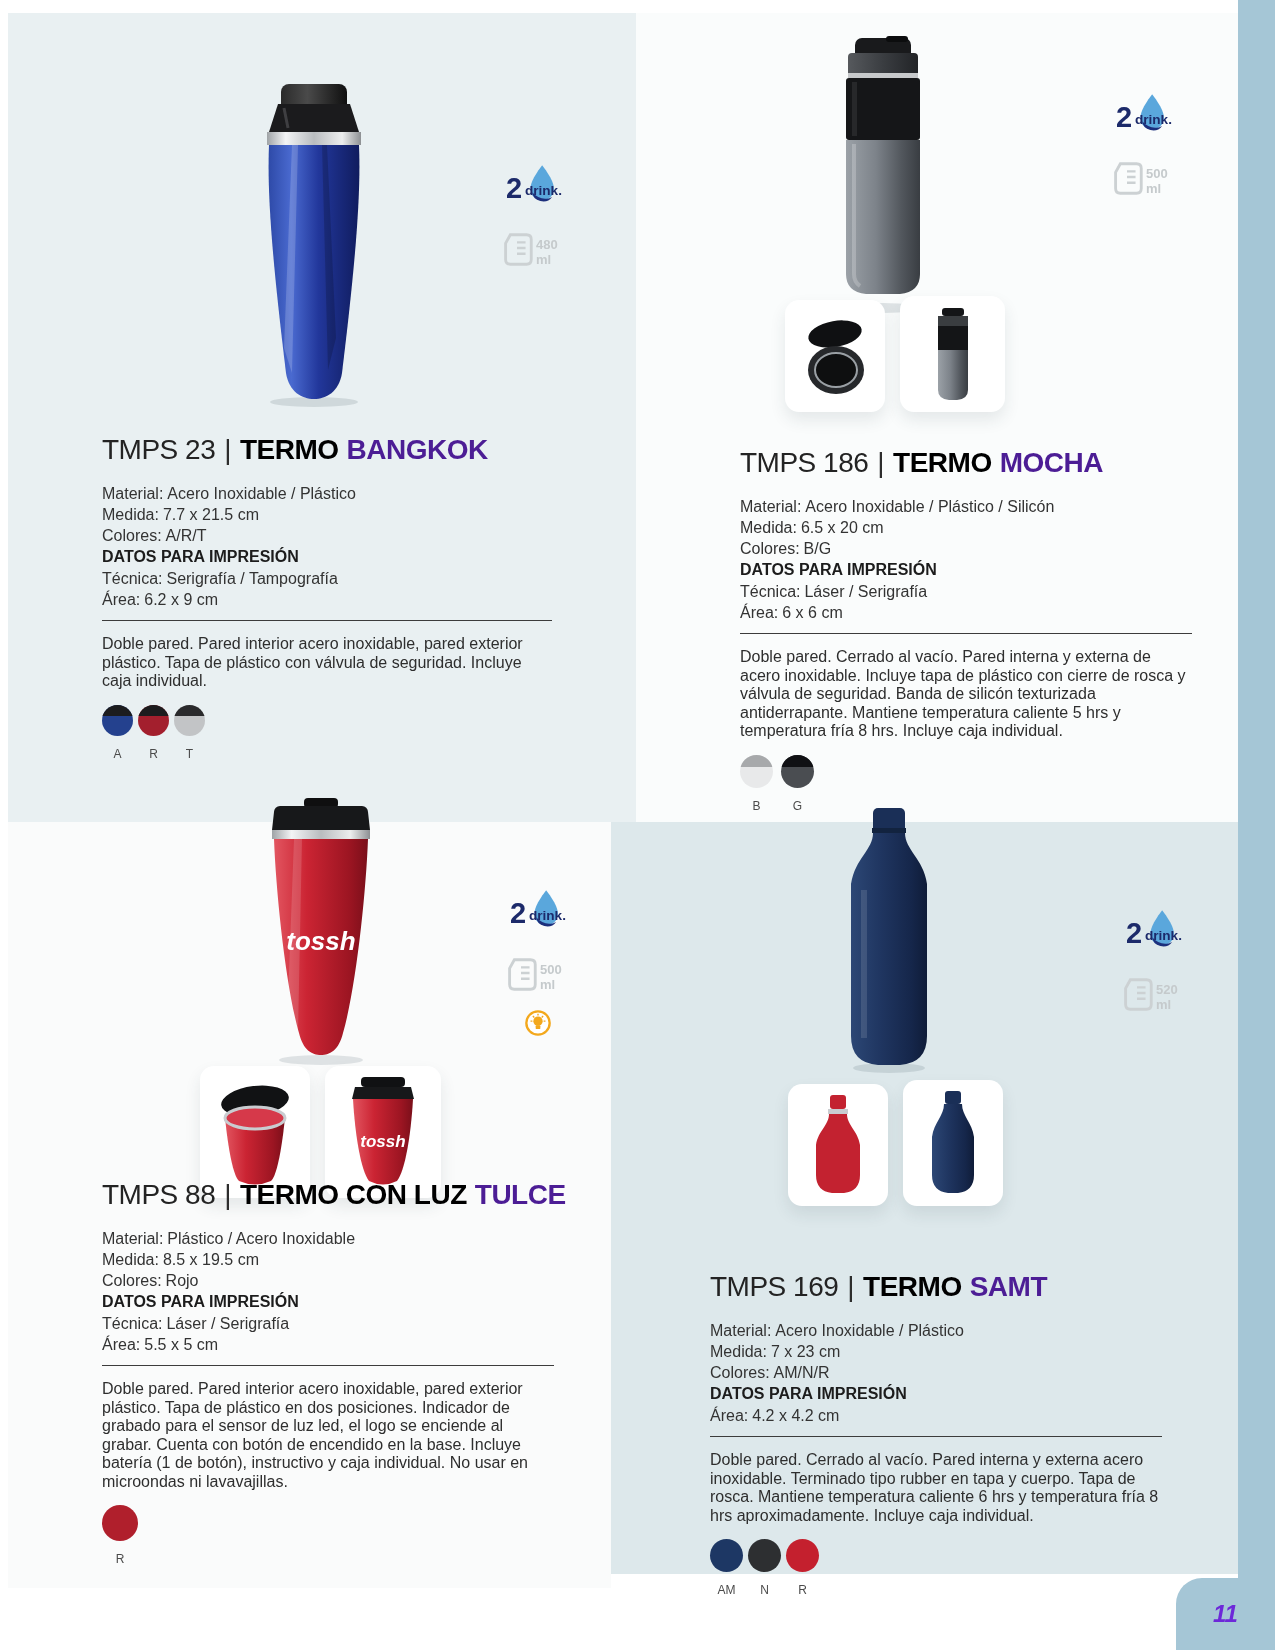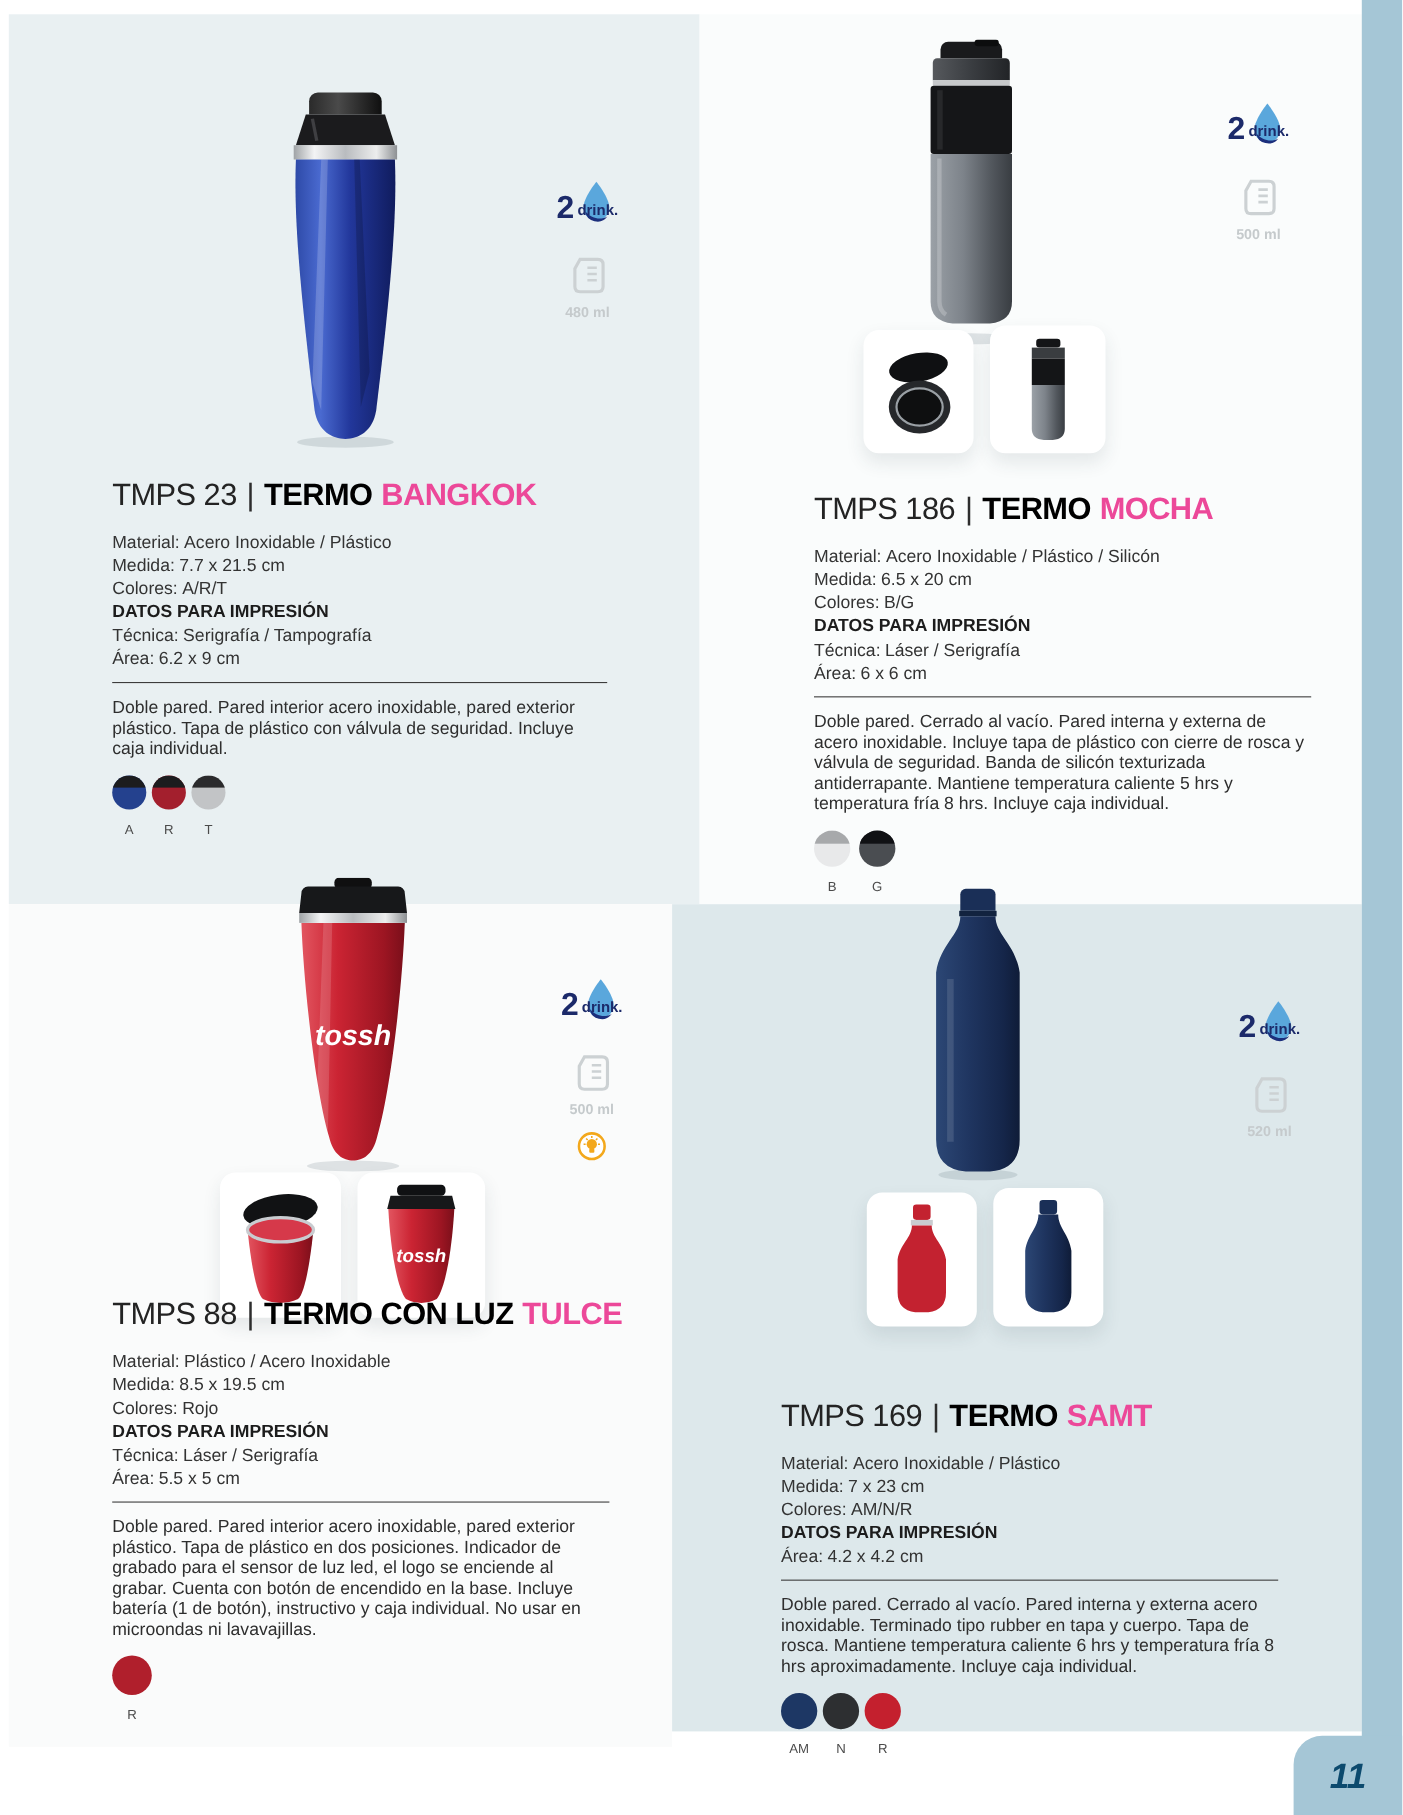--- a/index.html
+++ b/index.html
@@ -6,53 +6,53 @@
   .page{position:relative;width:1275px;height:1650px;background:#ffffff;overflow:hidden;
         font-family:"Liberation Sans",sans-serif;color:#2b2b2b;}
   .panel{position:absolute;}
   .panel-tl{left:8px;top:13px;width:628px;height:809px;background:#e9f0f2;}
   .panel-tr{left:636px;top:13px;width:602px;height:809px;background:#fafcfc;}
   .panel-bl{left:8px;top:822px;width:603px;height:766px;background:#fafbfb;}
   .panel-br{left:611px;top:822px;width:627px;height:752px;background:#dde8eb;}
   .band{position:absolute;left:1238px;top:0;width:37px;height:1650px;background:#a5c6d6;}
   .page-tab{position:absolute;left:1176px;top:1578px;width:99px;height:72px;background:#a5c6d6;
             border-top-left-radius:26px;display:flex;align-items:center;justify-content:center;}
-  .page-tab span{color:#0c4a6e;font-size:32px;font-weight:bold;font-style:italic;}
+  .page-tab span{color:#6d28d9;font-size:24px;font-weight:bold;font-style:italic;}
 
   
   .tb{position:absolute;}
   .tb1{left:102px;top:435px;width:450px;}
   .tb2{left:740px;top:448px;width:452px;}
   .tb3{left:102px;top:1180px;width:452px;}
   .tb4{left:710px;top:1272px;width:452px;}
   .title{font-size:28px;line-height:30px;margin:0 0 18px 0;font-weight:400;color:#232323;letter-spacing:-0.5px;white-space:nowrap;}
   .title .sep{margin:0 9px;font-weight:300;color:#2d2d2d;}
   .title .pfx{font-weight:700;color:#000000;}
-  .title .pname{font-weight:800;margin-left:8px;color:#ec4899;}
+  .title .pname{font-weight:800;margin-left:8px;color:#4c1d95;}
   .spec{font-size:16px;line-height:21px;color:#333333;}
   .spec .lab{margin-right:4px;}
   .datos{font-size:16px;line-height:22px;font-weight:700;color:#1c1c1c;}
   .rule{border:none;border-top:1.5px solid #3c3c3c;margin:10px 0 0 0;}
   .desc{font-size:16px;line-height:18.5px;margin:14px 0 0 0;color:#2e2e2e;}
   .swatches{display:flex;gap:5px;margin-top:14px;}
   .swx{display:flex;flex-direction:column;align-items:center;}
   .sw{border-radius:50%;overflow:hidden;position:relative;background:#999;}
   .sw31{width:31px;height:31px;}
   .sw33{width:33px;height:33px;}
   .sw36{width:36px;height:36px;}
   .swcap{position:absolute;left:0;top:0;width:100%;height:38%;}
   .swl{font-size:12px;color:#4b4b4b;margin-top:11px;}
 
   
   .icons{position:absolute;display:flex;flex-direction:column;align-items:center;width:72px;}
   .ic1{left:498px;top:163px;}
   .ic2{left:1108px;top:92px;}
   .ic3{left:502px;top:888px;}
   .ic4{left:1118px;top:908px;}
-  .capicon{margin-top:17px;display:flex;flex-direction:column;align-items:center;}
+  .capicon{margin-top:17px;display:flex;flex-direction:row;align-items:center;}
   .cap-label{font-size:13px;font-weight:700;color:#c5cacc;margin-top:2px;}
   .bulb{margin-top:12px;}
 
   
   .img{position:absolute;}
   .img1{left:232px;top:78px;}
   .img2{left:828px;top:36px;}
   .img3{left:246px;top:798px;}
   .img4{left:842px;top:806px;}
   .cards{position:absolute;display:flex;gap:15px;align-items:flex-end;}

